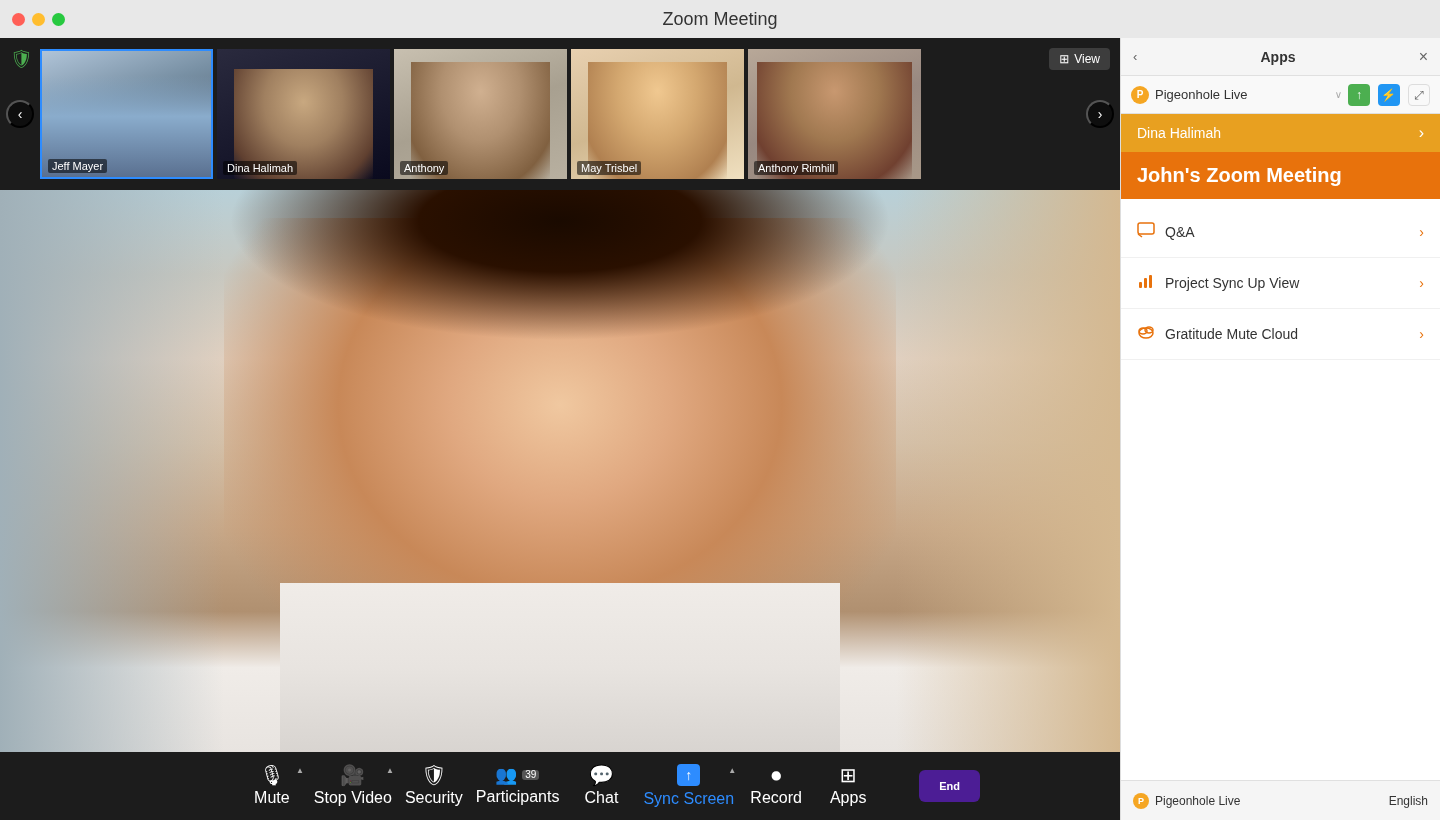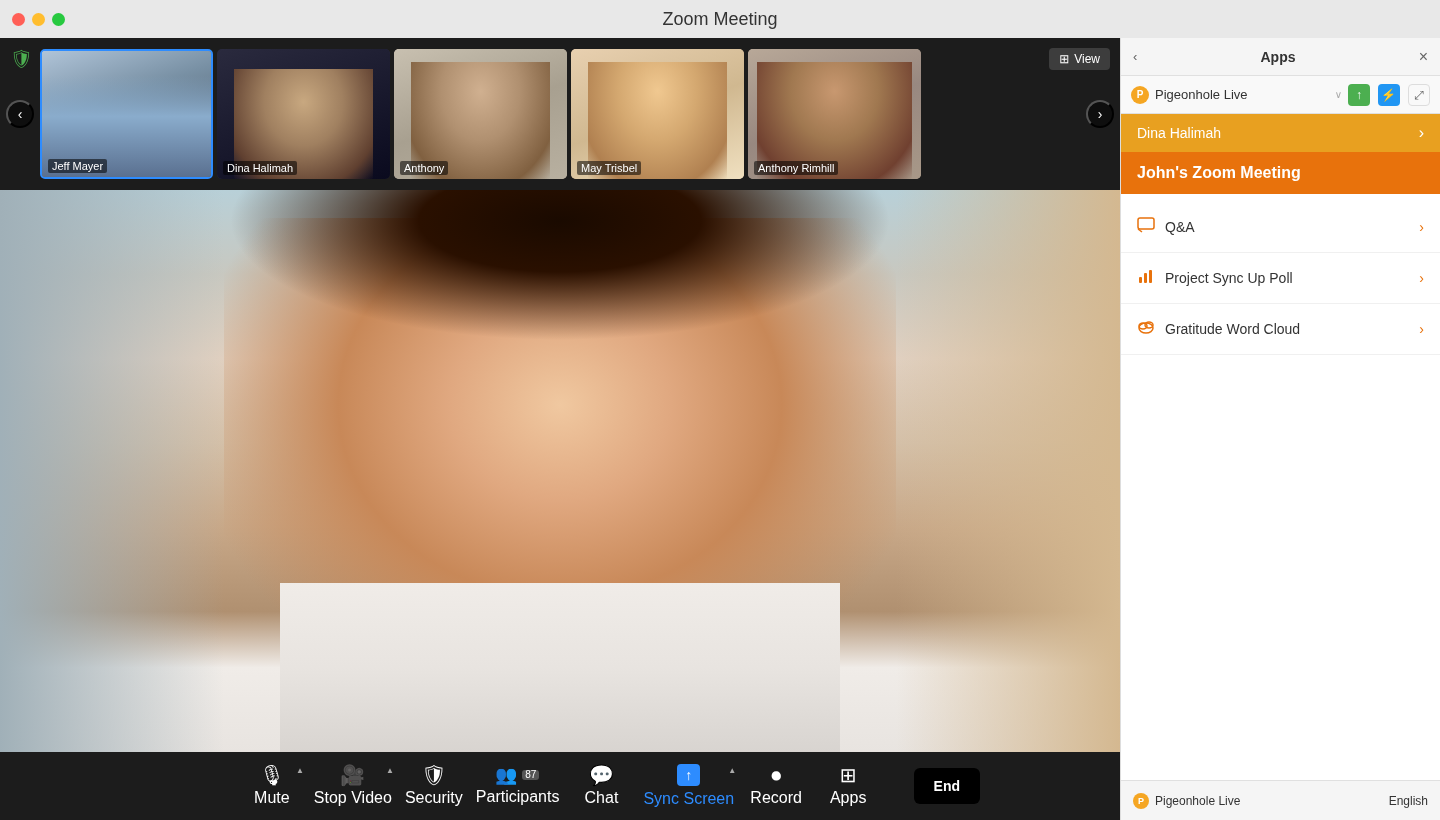--- a/index.html
+++ b/index.html
@@ -70,21 +70,21 @@
       font-size: 14px;
       position: absolute;
       z-index: 10;
     }
     .thumb-nav-left { left: 6px; top: 50%; transform: translateY(-50%); }
     .thumb-nav-right { right: 6px; top: 50%; transform: translateY(-50%); }
 
     .thumbnail {
       width: 173px;
       height: 130px;
-      border-radius: 5px;
+      border-radius: 0;
       overflow: hidden;
       position: relative;
       flex-shrink: 0;
       background: #2d2d2d;
     }
     .thumbnail.active {
       border: 2px solid #2d8cff;
     }
     .thumbnail-img {
       width: 100%; height: 100%;
@@ -176,26 +176,26 @@
     .toolbar-label.green { color: #2d8cff; }
     .toolbar-caret {
       position: absolute;
       top: 14px;
       right: 4px;
       font-size: 8px;
       color: #aaa;
     }
 
     .end-btn {
-      background: #000000;
+      background: #4c1d95;
       color: white;
       border: none;
       border-radius: 6px;
       padding: 10px 20px;
-      font-size: 14px;
+      font-size: 11px;
       font-weight: 600;
       cursor: pointer;
       position: absolute;
       right: 140px;
     }
 
     
     .share-screen-icon-bg {
       background: #2d8cff;
       border-radius: 4px;
@@ -267,21 +267,21 @@
       justify-content: space-between;
     }
     .dina-banner-text { color: white; font-size: 14px; font-weight: 500; }
     .dina-banner-arrow { color: white; font-size: 16px; }
 
     
     .meeting-title-bar {
       background: #e8720c;
       padding: 12px 16px;
     }
-    .meeting-title-text { color: white; font-size: 16px; font-weight: 600; margin-top: 41px; }
+    .meeting-title-text { color: white; font-size: 20px; font-weight: 600; margin-top: 41px; }
 
     
     .menu-list {
       flex: 1;
       padding: 8px 0;
     }
     .menu-item {
       display: flex;
       align-items: center;
       justify-content: space-between;
@@ -456,21 +456,21 @@
       </div>
 
       <div class="toolbar-item">
         <span class="toolbar-icon">🛡</span>
         <span class="toolbar-label">Security</span>
       </div>
 
       <div class="toolbar-item">
         <span class="toolbar-icon" style="display:inline-flex;align-items:center;gap:2px;">
           <span style="font-size:18px;">👥</span>
-          <span class="count-badge">87</span>
+          <span class="count-badge">39</span>
         </span>
         <span class="toolbar-label">Participants</span>
       </div>
 
       <div class="toolbar-item">
         <span class="toolbar-icon">💬</span>
         <span class="toolbar-label">Chat</span>
       </div>
 
       <div class="toolbar-item">
@@ -542,35 +542,35 @@
 
       <div class="menu-item">
         <div class="menu-item-left">
           <span class="menu-item-icon">
             <svg width="18" height="18" viewBox="0 0 18 18" fill="none">
               <rect x="2" y="10" width="3" height="6" fill="#e8720c" rx="1"></rect>
               <rect x="7" y="6" width="3" height="10" fill="#e8720c" rx="1"></rect>
               <rect x="12" y="3" width="3" height="13" fill="#e8720c" rx="1"></rect>
             </svg>
           </span>
-          <span class="menu-item-label">Project Sync Up Poll</span>
+          <span class="menu-item-label">Project Sync Up View</span>
         </div>
         <span class="menu-item-arrow">›</span>
       </div>
 
       <div class="menu-item">
         <div class="menu-item-left">
           <span class="menu-item-icon">
             <svg width="18" height="18" viewBox="0 0 18 18" fill="none">
               <ellipse cx="9" cy="10" rx="7" ry="5" stroke="#e8720c" stroke-width="1.5" fill="none"></ellipse>
               <ellipse cx="6" cy="8" rx="4" ry="3" stroke="#e8720c" stroke-width="1.5" fill="none"></ellipse>
               <ellipse cx="12" cy="7" rx="4" ry="3" stroke="#e8720c" stroke-width="1.5" fill="none"></ellipse>
             </svg>
           </span>
-          <span class="menu-item-label">Gratitude Word Cloud</span>
+          <span class="menu-item-label">Gratitude Mute Cloud</span>
         </div>
         <span class="menu-item-arrow">›</span>
       </div>
     </div>
 
     <div class="panel-bottom">
       <div class="panel-bottom-left">
         <div class="panel-bottom-pigeonhole-dot">P</div>
         <span class="panel-bottom-label">Pigeonhole Live</span>
       </div>

